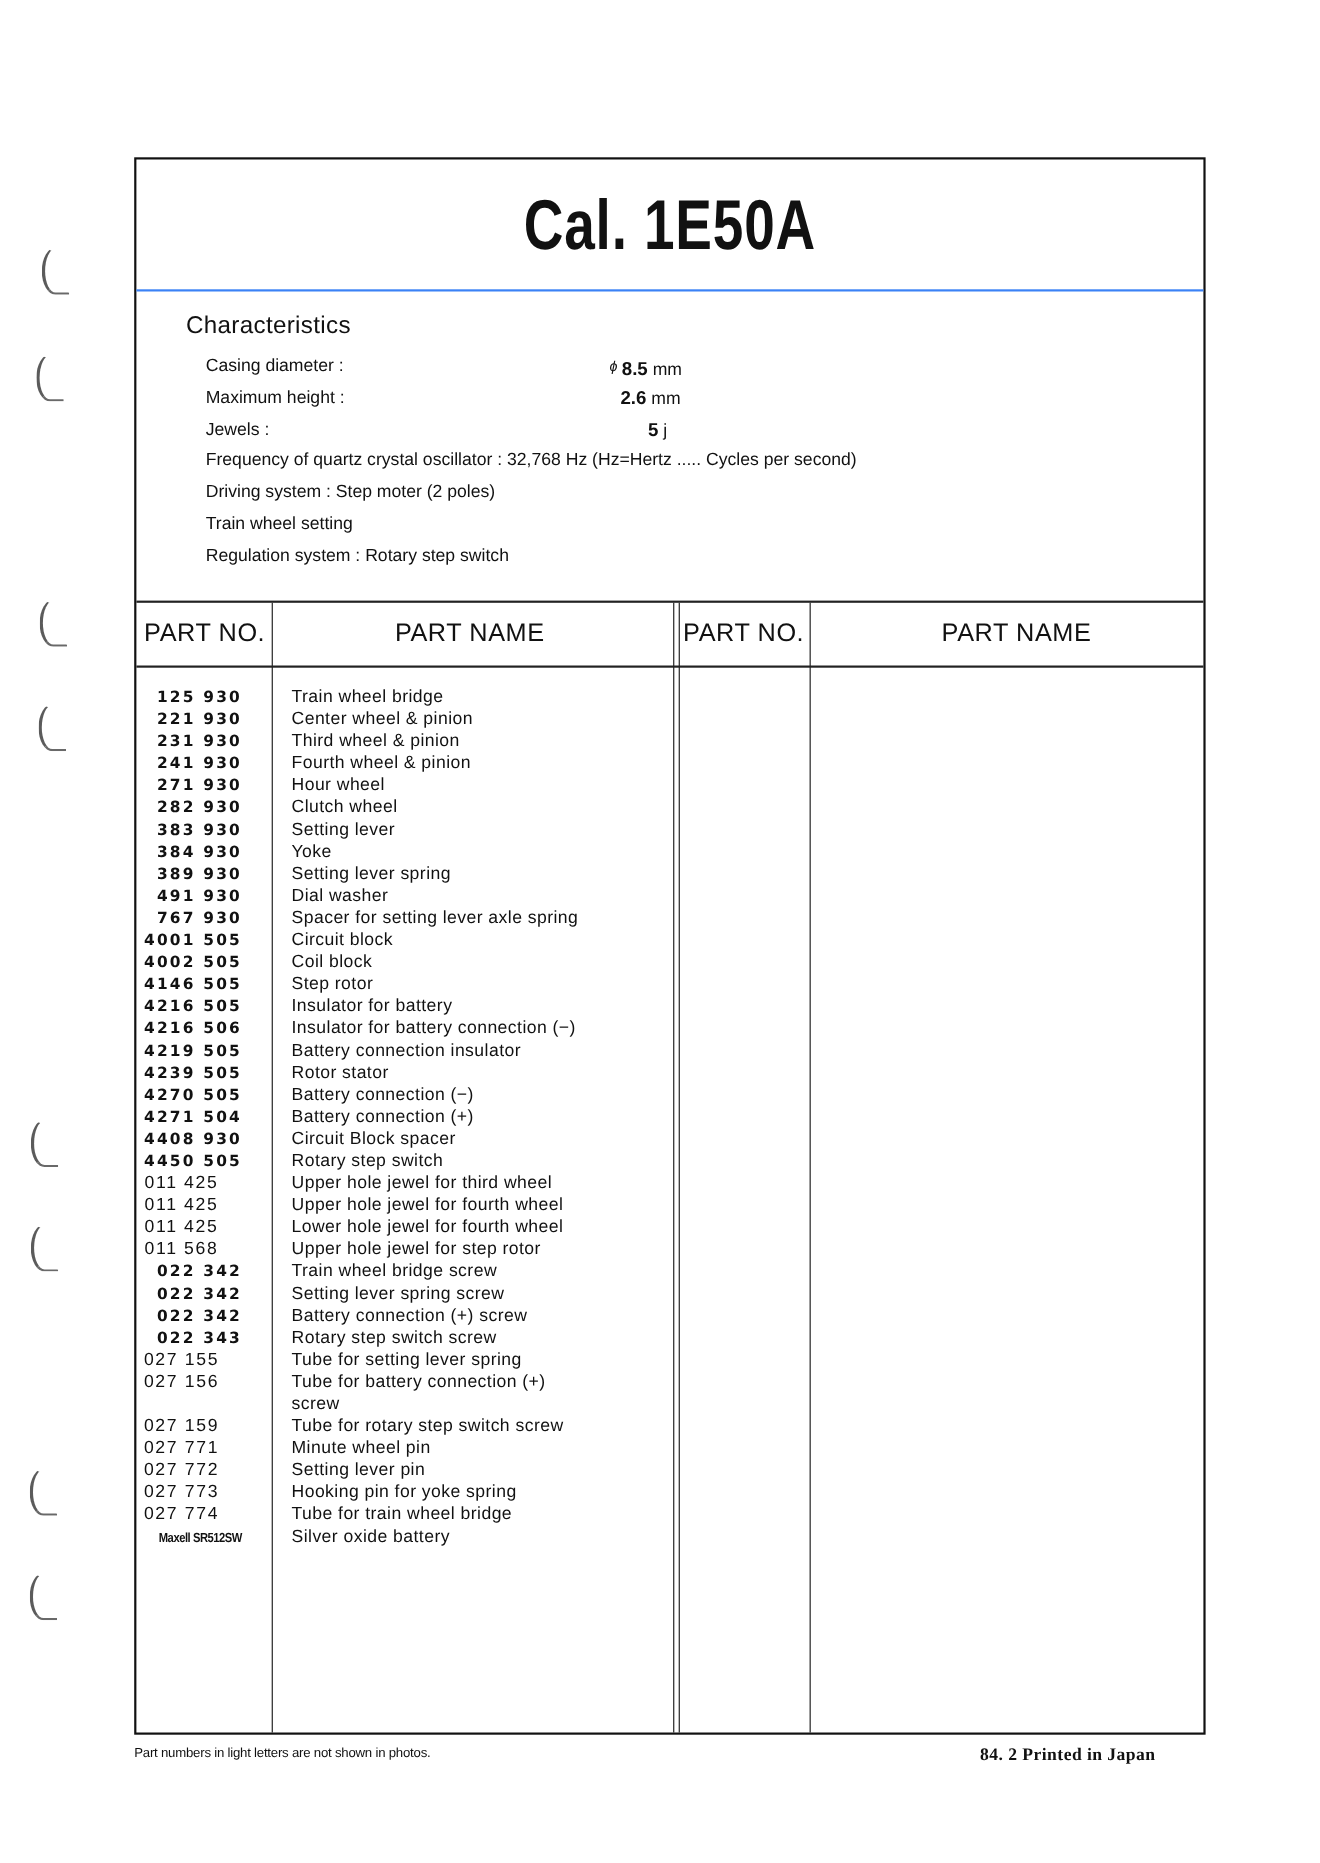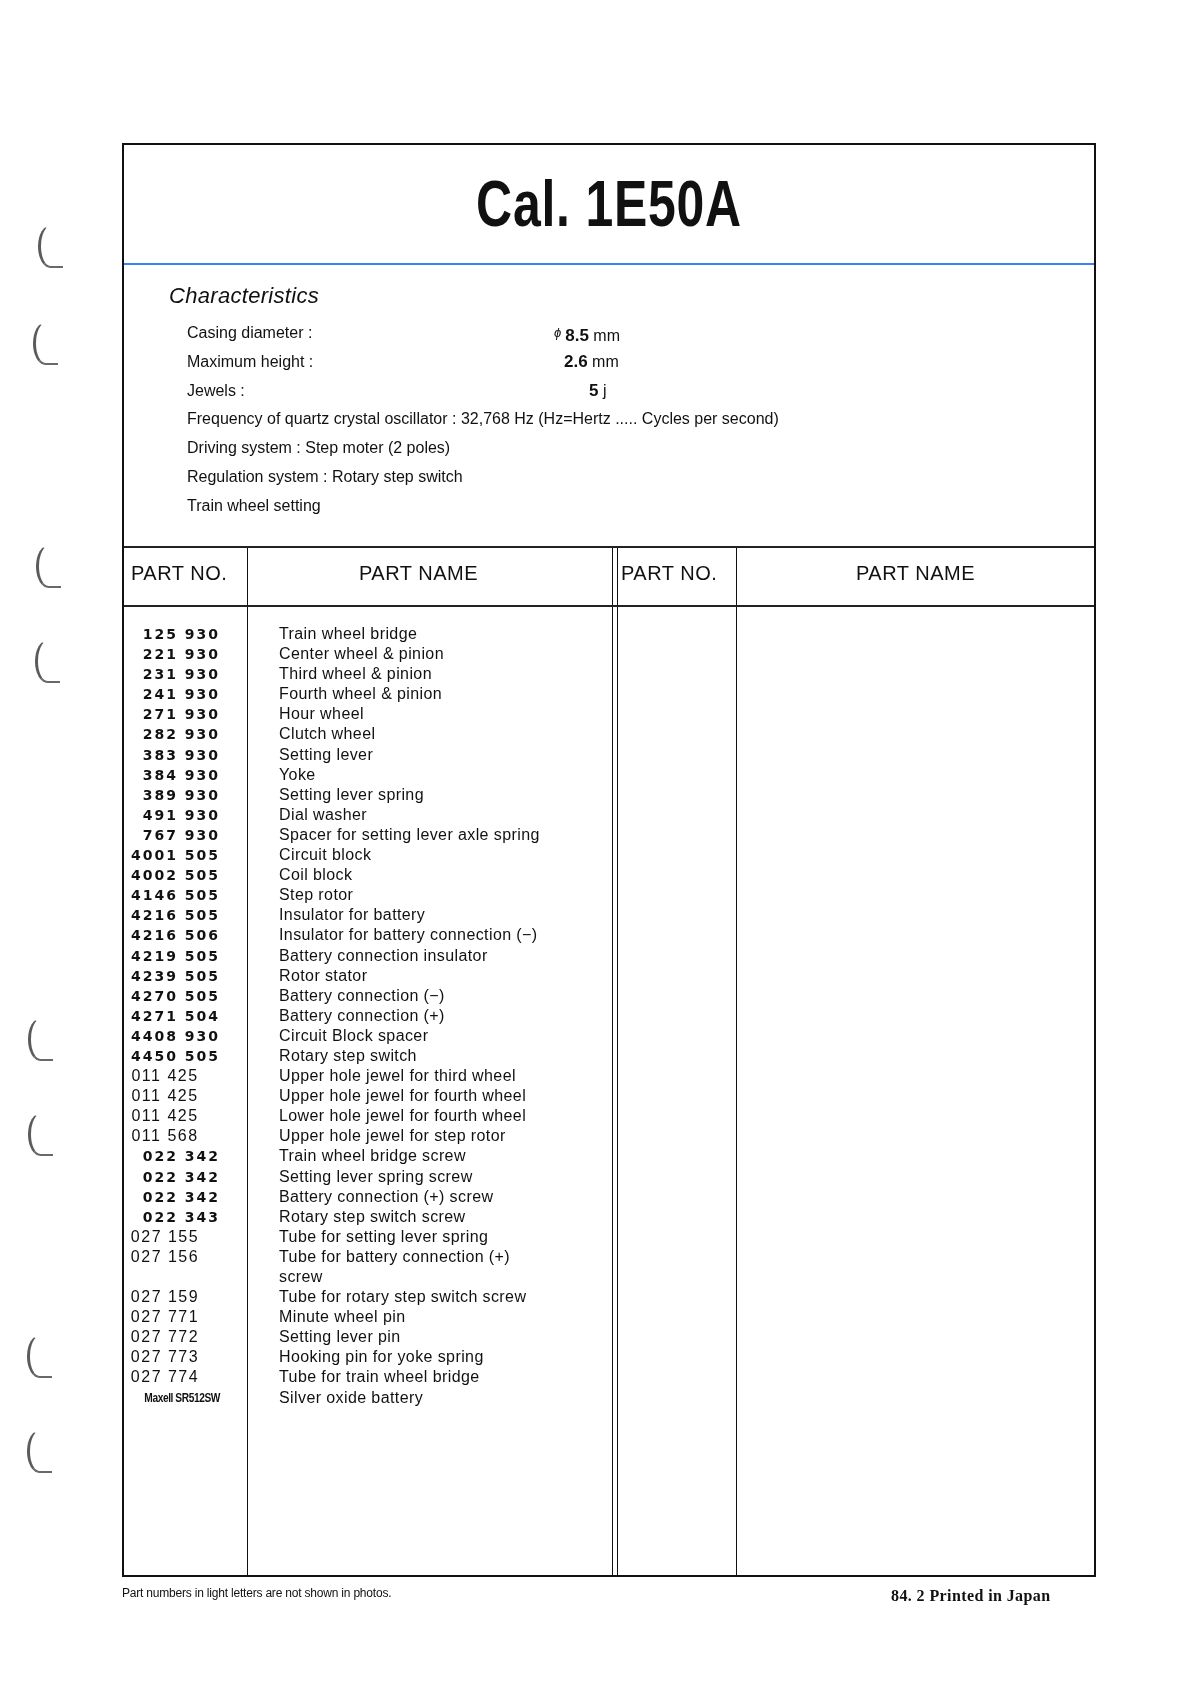--- a/index.html
+++ b/index.html
@@ -21,56 +21,56 @@
     position: absolute; left: 0; top: 0; right: 0; height: 118px;
     border-bottom: 2px solid #3b82f6;
   }
   .title {
     position: absolute; left: 0; right: 0; top: 22px; text-align: center;
     font-family: "Liberation Sans", sans-serif; font-weight: bold;
     font-size: 64px; letter-spacing: 1px; transform: scaleX(0.78);
   }
   .chars { position: absolute; left: 45px; top: 138px; right: 20px; }
   .chars h2 {
-    margin: 0 0 10px 0; font-size: 22px; font-weight: normal; letter-spacing: 0.3px; font-style: italic;
+    margin: 0 0 10px 0; font-size: 22px; font-weight: normal; letter-spacing: 0.3px;
   }
   .chars .row {
     position: relative; height: 28.8px; font-size: 16px; padding-left: 18px; line-height: 28.8px;
   }
   .chars .row .val { position: absolute; left: 390px; }
   .chars .row .val.v1 { left: 385px; }
   .chars .row .val.v2 { left: 395px; }
   .chars .row .val.v3 { left: 420px; }
   .val b { font-weight: bold; font-size: 17px; }
   .phi { font-style: italic; font-size: 13px; vertical-align: 4px; margin-right: 4px; }
   .table {
     position: absolute; left: 0; right: 0; top: 401px; bottom: 0;
     border-top: 2px solid #222;
   }
   .thead {
     position: absolute; left: 0; right: 0; top: 0; height: 57px; border-bottom: 2px solid #222;
   }
   .th {
-    position: absolute; top: 14px; font-size: 20px; letter-spacing: 0.5px;
+    position: absolute; top: 14px; font-size: 23px; letter-spacing: 0.5px;
   }
   .vline { position: absolute; top: 0; bottom: 0; width: 0; border-left: 1.5px solid #111; }
   .vline.double { border-left: 1.5px solid #111; }
   .vline.double::after {
     content: ""; position: absolute; left: 4px; top: 0; bottom: 0; border-left: 1.5px solid #111;
   }
   .rows { position: absolute; left: 0; right: 0; top: 76px; }
   .prow { position: relative; height: 20.1px; font-size: 16px; line-height: 20.1px; }
   .prow .no {
     position: absolute; right: 874px; width: 110px; text-align: right;
     font-family: "DejaVu Sans", sans-serif; font-size: 14px; letter-spacing: 2px;
   }
   .prow .no.bold { font-weight: bold; }
   .prow .no.light { font-weight: normal; font-family: "Liberation Sans", sans-serif; font-size: 16px; letter-spacing: 1.5px; text-align: center; }
   .prow .no.brand { font-family: "Liberation Sans", sans-serif; font-weight: bold; font-size: 12px; letter-spacing: -0.5px; transform: scaleX(0.85); transform-origin: right; }
-  .prow .name { position: absolute; left: 141px; letter-spacing: 0.4px; margin-left: 14px; }
+  .prow .name { position: absolute; left: 141px; letter-spacing: 0.4px; }
   .footer-note { position: absolute; left: 122px; top: 1586px; font-size: 12px; letter-spacing: -0.2px; }
   .footer-print {
     position: absolute; left: 891px; top: 1587px; font-family: "Liberation Serif", serif;
     font-weight: bold; font-size: 16px; letter-spacing: 0.4px;
   }
 </style>
 </head>
 <body>
 
 <div class="scanmark" style="left:38px; top:225px;"></div>
@@ -96,22 +96,22 @@
     <div class="row">
       <span>Maximum height :</span>
       <span class="val v2"><b>2.6</b> <span>mm</span></span>
     </div>
     <div class="row">
       <span>Jewels :</span>
       <span class="val v3"><b>5</b> <span>j</span></span>
     </div>
     <div class="row"><span>Frequency of quartz crystal oscillator : 32,768 Hz (Hz=Hertz ..... Cycles per second)</span></div>
     <div class="row"><span>Driving system : Step moter (2 poles)</span></div>
+    <div class="row"><span>Train wheel setting</span></div>
     <div class="row"><span>Regulation system : Rotary step switch</span></div>
-    <div class="row"><span>Train wheel setting</span></div>
   </div>
 
   <div class="table">
     <div class="vline" style="left:123px;"></div>
     <div class="vline double" style="left:488px;"></div>
     <div class="vline" style="left:612px;"></div>
     <div class="thead">
       <span class="th" style="left:7px;">PART NO.</span>
       <span class="th" style="left:235px;">PART NAME</span>
       <span class="th" style="left:497px;">PART NO.</span>

